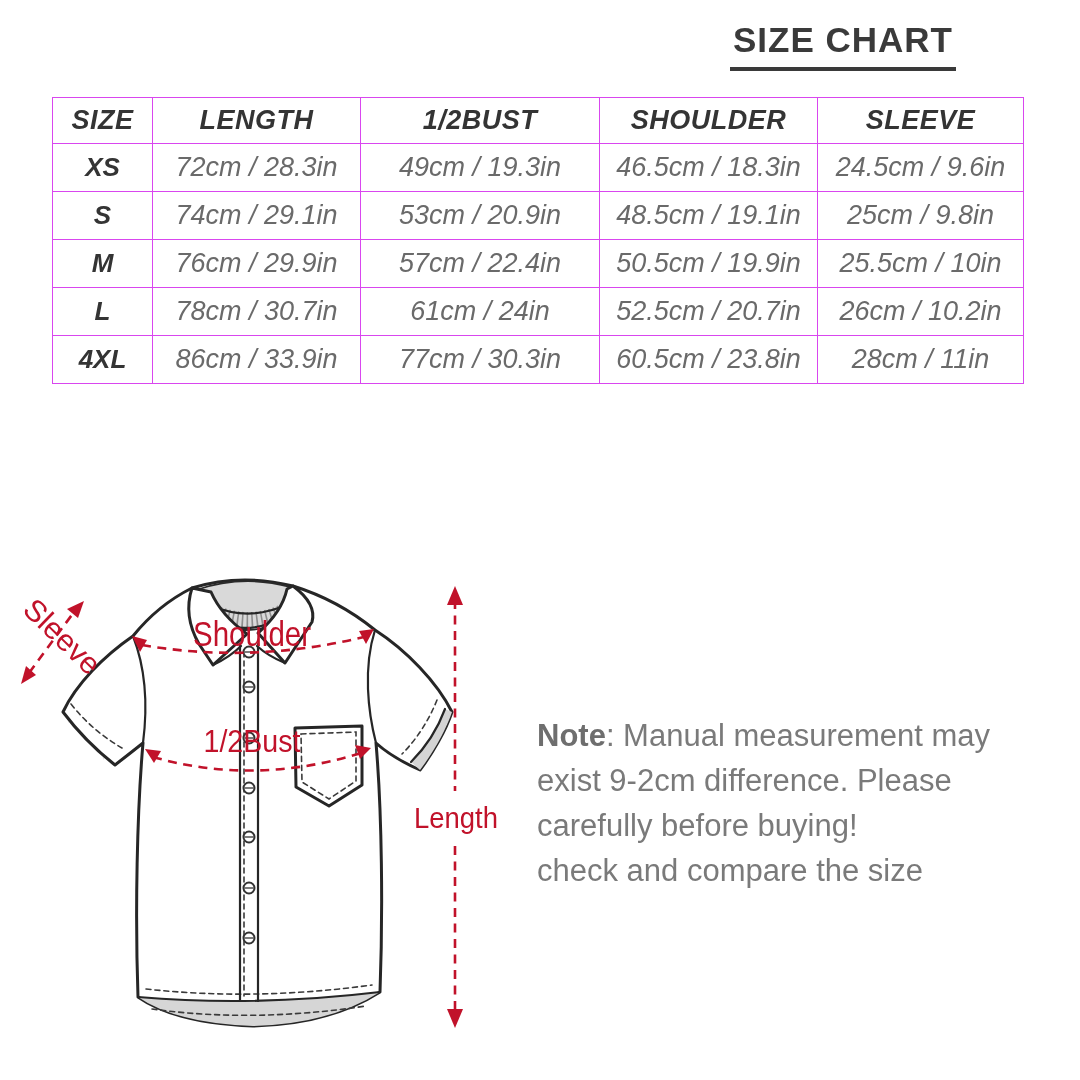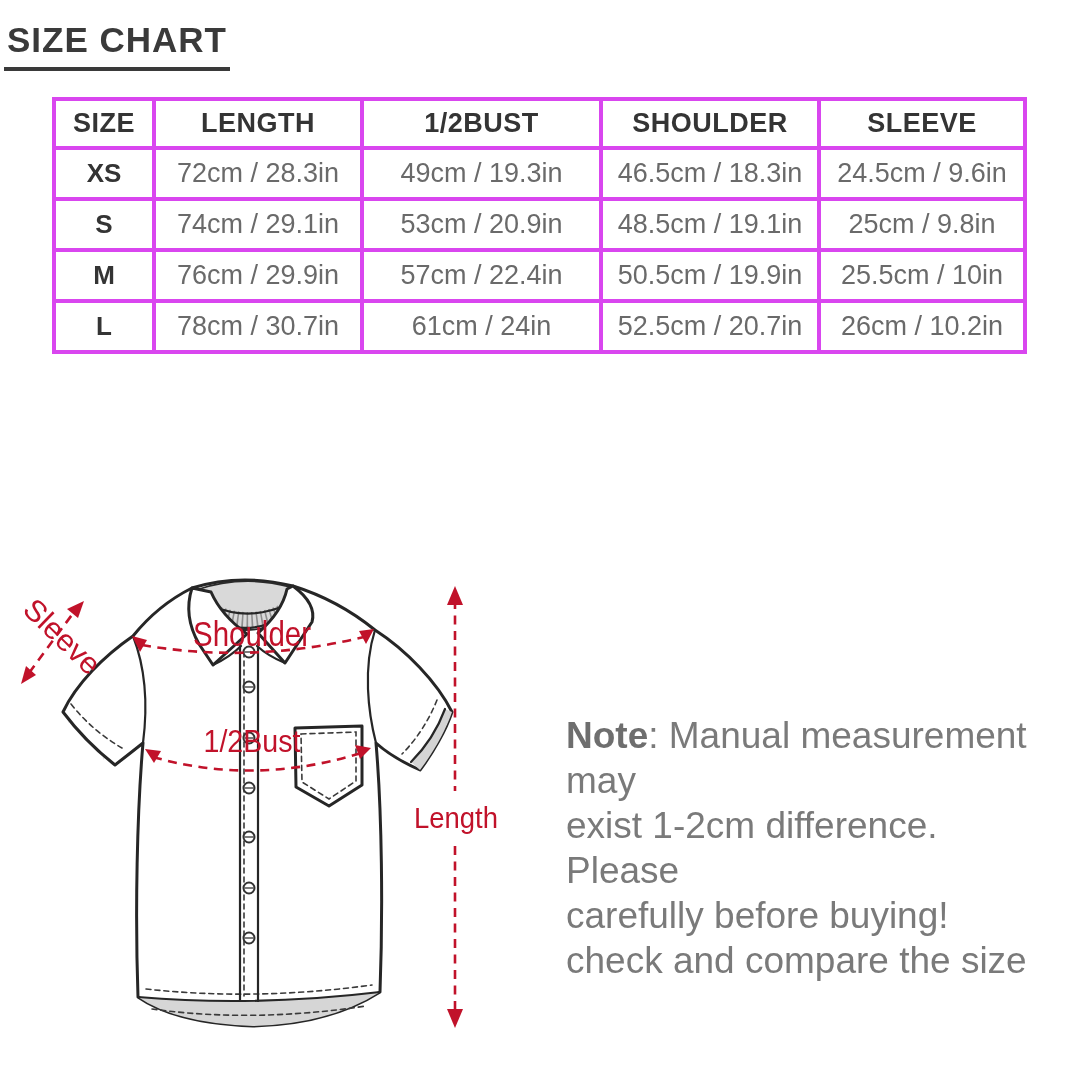--- a/index.html
+++ b/index.html
@@ -2,49 +2,49 @@
 <html><head>
 <meta charset="utf-8">
 <style>
   html,body{margin:0;padding:0;background:#ffffff;}
   body{
     position:relative;width:1080px;height:1080px;overflow:hidden;
     font-family:"Liberation Sans","DejaVu Sans",sans-serif;
     -webkit-font-smoothing:antialiased;
   }
   
-  .title-wrap{position:absolute;left:4px;top:20px;width:940px;text-align:left;}
+  .title-wrap{position:absolute;left:16px;top:20px;width:940px;text-align:right;}
   .title{
     display:inline-block;font-size:35px;font-weight:bold;letter-spacing:1px;
     color:#3a3a3a;border-bottom:4px solid #3a3a3a;padding:0 3px 7px 3px;
   }
   
   table.size-table{
     position:absolute;left:52px;top:97px;width:971px;
     border-collapse:collapse;table-layout:fixed;
   }
   .size-table td,.size-table th{
-    border:4px solid #d946ef;text-align:center;vertical-align:middle;
-    padding:0;overflow:hidden;white-space:nowrap;
+    border:1px solid #d946ef;text-align:center;vertical-align:middle;
+    padding:0;overflow:hidden;white-space:nowrap;font-style:italic;
   }
   .size-table thead th{height:45px;font-size:27px;font-weight:bold;color:#343434;letter-spacing:.5px;}
   .size-table tbody td{height:47px;font-size:27px;color:#6a6a6a;}
   .size-table tbody td.col-size{font-weight:bold;color:#343434;font-size:26px;}
   
   svg.shirt{position:absolute;left:0;top:560px;width:540px;height:520px;}
   .outline{fill:#ffffff;stroke:#262626;stroke-width:3;stroke-linejoin:round;stroke-linecap:round;}
   .seam{fill:none;stroke:#262626;stroke-width:2.2;stroke-linecap:round;}
   .stitch{fill:none;stroke:#3a3a3a;stroke-width:1.6;stroke-dasharray:5 4;stroke-linecap:round;}
   .wr{fill:#e4e4e4;stroke:none;}
   .red-dash{fill:none;stroke-width:2.6;stroke-dasharray:9 6.5;}
   .red-label{font-family:"Liberation Sans","DejaVu Sans",sans-serif;}
   
   .note{
-    position:absolute;left:566px;top:713px;width:485px;
-    font-size:37px;line-height:45px;color:#7a7a7a;
+    position:absolute;left:537px;top:713px;width:485px;
+    font-size:31px;line-height:45px;color:#7a7a7a;
   }
   .note b{color:#6e6e6e;}
 </style>
 </head>
 <body>
 
 <div class="title-wrap">
   <span class="title">SIZE CHART</span>
 </div>
 
@@ -86,20 +86,27 @@
       <td>57cm / 22.4in</td>
       <td>50.5cm / 19.9in</td>
       <td>25.5cm / 10in</td>
     </tr>
     <tr>
       <td class="col-size">L</td>
       <td>78cm / 30.7in</td>
       <td>61cm / 24in</td>
       <td>52.5cm / 20.7in</td>
       <td>26cm / 10.2in</td>
+    </tr>
+    <tr>
+      <td class="col-size">4XL</td>
+      <td>86cm / 33.9in</td>
+      <td>77cm / 30.3in</td>
+      <td>60.5cm / 23.8in</td>
+      <td>28cm / 11in</td>
     </tr>
   </tbody>
 </table>
 
 <svg class="shirt" viewBox="0 0 540 520">
 
   <g>
     <path class="wr" d="M94,103 C81,123 71,145 68,163 C77,155 88,138 95,121 C98,112 97,107 94,103 Z"></path>
     <path class="wr" d="M117,152 C107,170 101,188 103,200 C113,190 121,174 125,160 C123,154 120,151 117,152 Z"></path>
     <path class="wr" d="M151,118 C144,146 144,177 151,198 C159,185 160,156 157,136 C155,126 153,118 151,118 Z"></path>
@@ -194,16 +201,16 @@
   <g fill="#c1122a" stroke="none">
     <text class="red-label" transform="translate(55,84) rotate(44)" text-anchor="middle" font-size="30" textLength="94" lengthAdjust="spacingAndGlyphs">Sleeve</text>
     <text class="red-label" x="252" y="86" text-anchor="middle" font-size="35" textLength="118" lengthAdjust="spacingAndGlyphs">Shoulder</text>
     <text class="red-label" x="252" y="192" text-anchor="middle" font-size="31" textLength="97" lengthAdjust="spacingAndGlyphs">1/2Bust</text>
     <text class="red-label" x="456" y="268" text-anchor="middle" font-size="30" textLength="84" lengthAdjust="spacingAndGlyphs">Length</text>
   </g>
 </svg>
 
 <div class="note">
   <div><b>Note</b><span>: Manual measurement may</span></div>
-  <div>exist 1-2cm difference. Please</div>
+  <div>exist 9-2cm difference. Please</div>
   <div>carefully before buying!</div>
   <div>check and compare the size</div>
 </div>
 
 </body></html>

